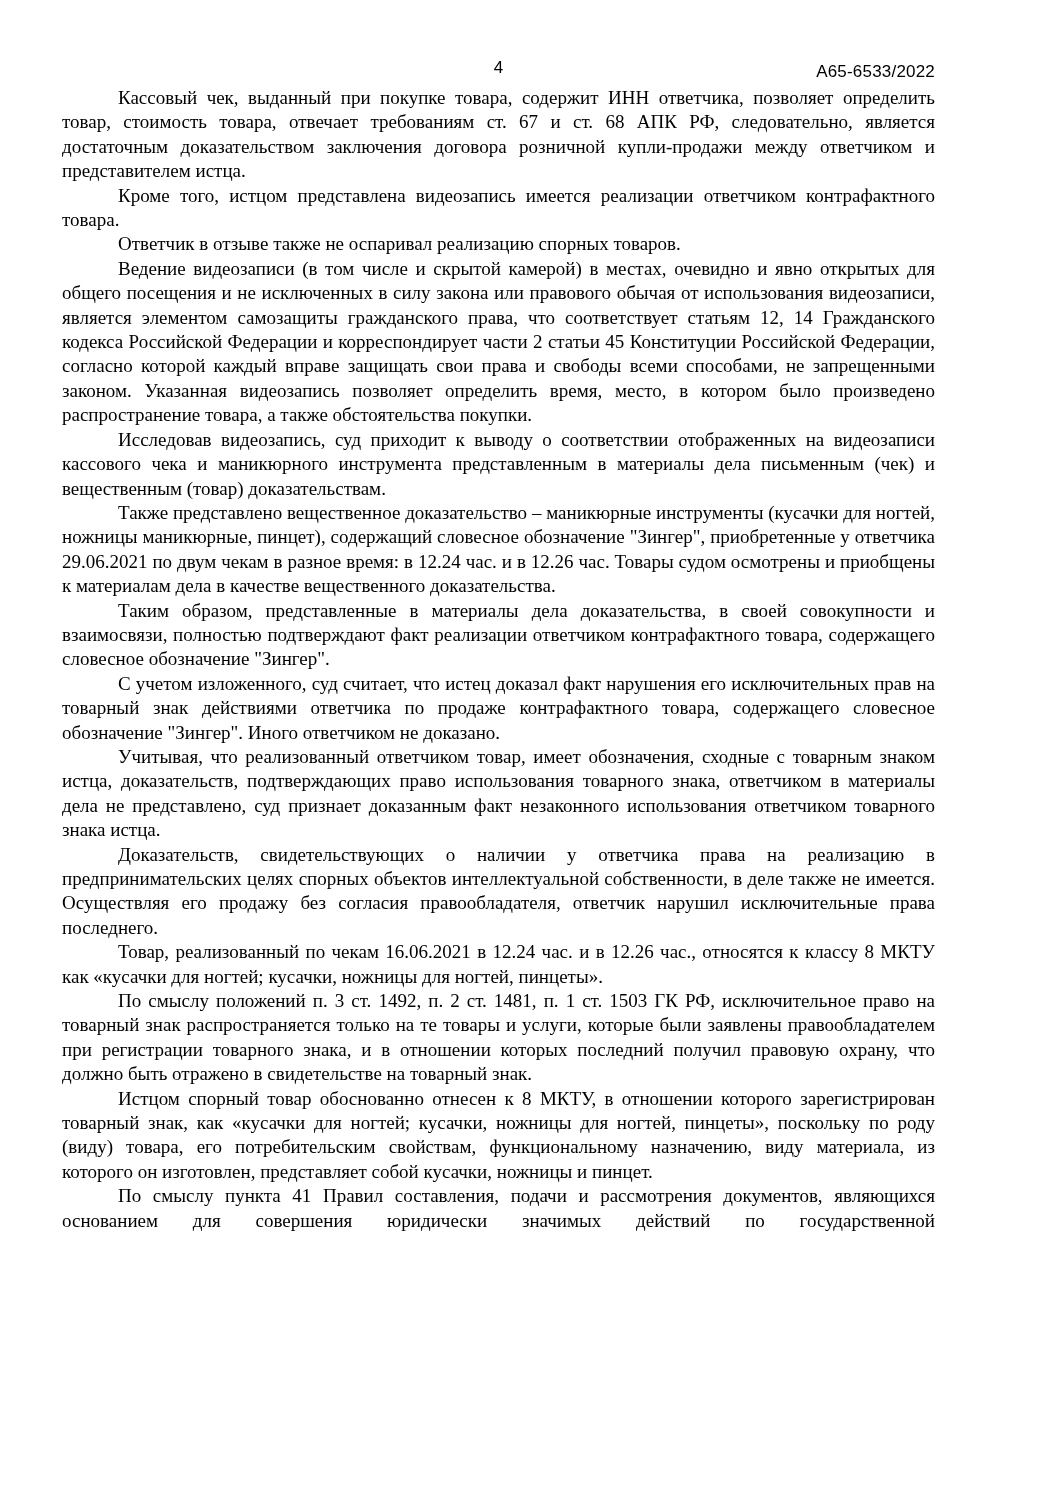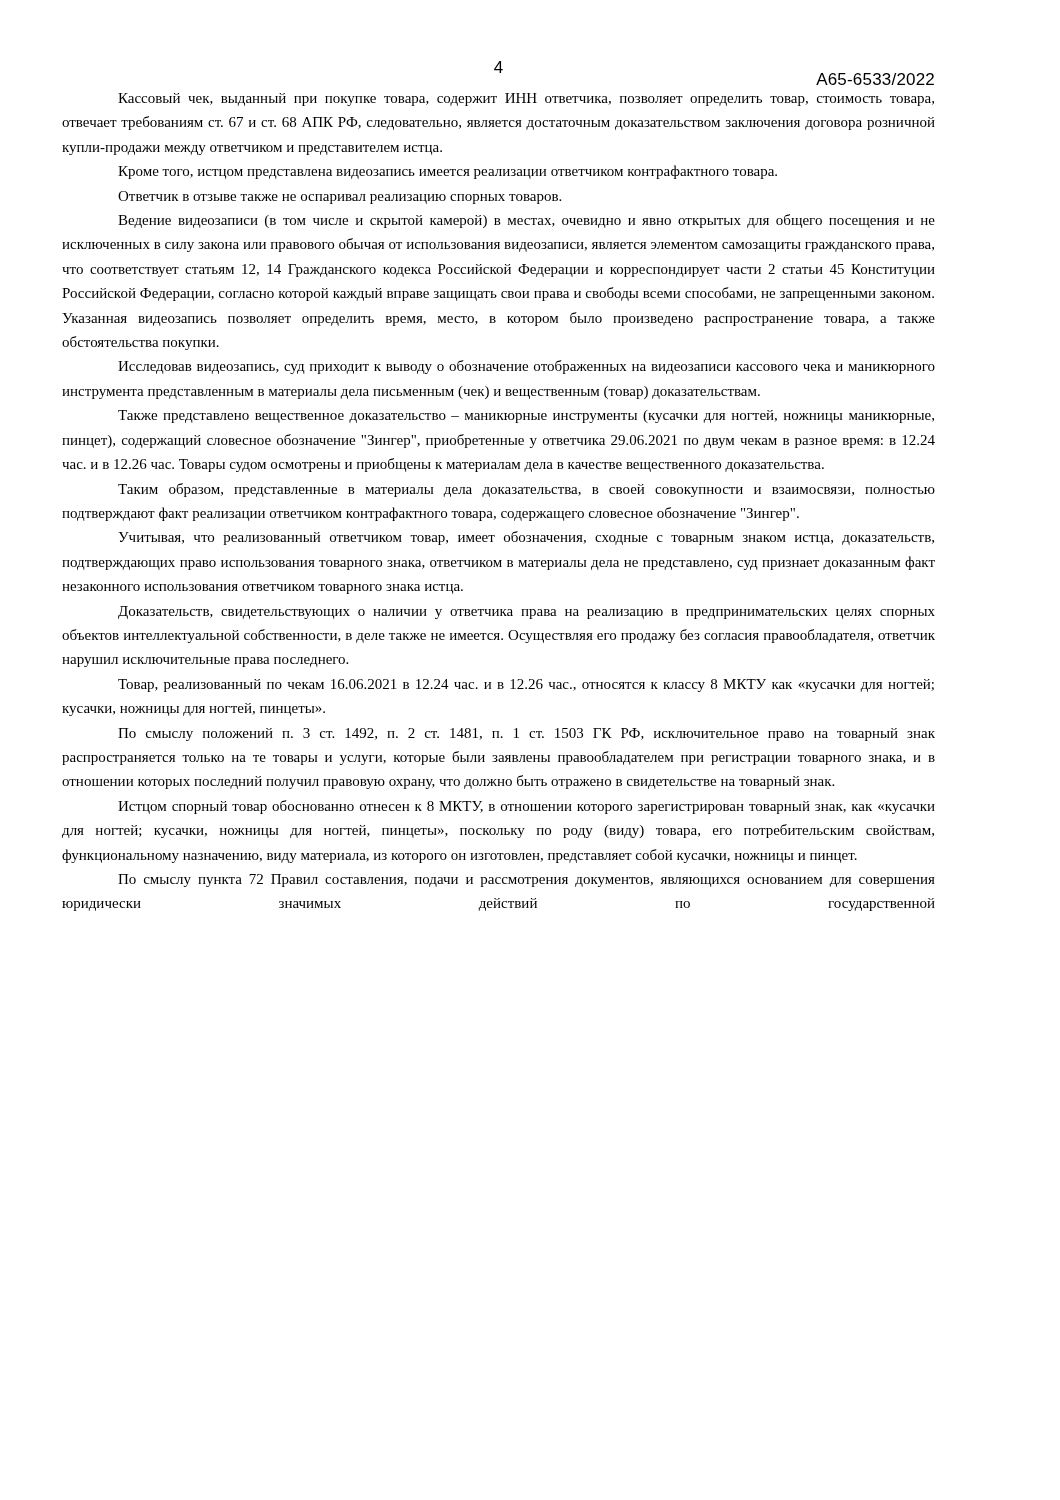--- a/index.html
+++ b/index.html
@@ -27,27 +27,27 @@
   }
   .page-number {
     position: absolute;
     left: 50%;
     transform: translateX(-50%);
     top: 0;
   }
   .case-number {
     position: absolute;
     right: 0;
-    top: 12px;
+    top: 4px;
     letter-spacing: 0.2px;
   }
   .doc-body {
     margin-top: 6px;
     font-family: "Liberation Serif", serif;
-    font-size: 15px;
+    font-size: 19px;
     line-height: 24.4px;
     text-align: justify;
   }
   .doc-body p {
     margin: 0;
     padding: 0;
     text-indent: 56px;
   }
   
   .doc-body p.continues {
@@ -61,23 +61,24 @@
   <header class="page-header">
     <span class="page-number">4</span>
     <span class="case-number">А65-6533/2022</span>
   </header>
 
   <main class="doc-body">
     <p>Кассовый чек, выданный при покупке товара, содержит ИНН ответчика, позволяет определить товар, стоимость товара, отвечает требованиям ст. 67 и ст. 68 АПК РФ, следовательно, является достаточным доказательством заключения договора розничной купли-продажи между ответчиком и представителем истца.</p>
     <p>Кроме того, истцом представлена видеозапись имеется реализации ответчиком контрафактного товара.</p>
     <p>Ответчик в отзыве также не оспаривал реализацию спорных товаров.</p>
     <p>Ведение видеозаписи (в том числе и скрытой камерой) в местах, очевидно и явно открытых для общего посещения и не исключенных в силу закона или правового обычая от использования видеозаписи, является элементом самозащиты гражданского права, что соответствует статьям 12, 14 Гражданского кодекса Российской Федерации и корреспондирует части 2 статьи 45 Конституции Российской Федерации, согласно которой каждый вправе защищать свои права и свободы всеми способами, не запрещенными законом. Указанная видеозапись позволяет определить время, место, в котором было произведено распространение товара, а также обстоятельства покупки.</p>
-    <p>Исследовав видеозапись, суд приходит к выводу о обозначение отображенных на видеозаписи кассового чека и маникюрного инструмента представленным в материалы дела письменным (чек) и вещественным (товар) доказательствам.</p>
+    <p>Исследовав видеозапись, суд приходит к выводу о соответствии отображенных на видеозаписи кассового чека и маникюрного инструмента представленным в материалы дела письменным (чек) и вещественным (товар) доказательствам.</p>
     <p>Также представлено вещественное доказательство – маникюрные инструменты (кусачки для ногтей, ножницы маникюрные, пинцет), содержащий словесное обозначение "Зингер", приобретенные у ответчика 29.06.2021 по двум чекам в разное время: в 12.24 час. и в 12.26 час. Товары судом осмотрены и приобщены к материалам дела в качестве вещественного доказательства.</p>
     <p>Таким образом, представленные в материалы дела доказательства, в своей совокупности и взаимосвязи, полностью подтверждают факт реализации ответчиком контрафактного товара, содержащего словесное обозначение "Зингер".</p>
+    <p>С учетом изложенного, суд считает, что истец доказал факт нарушения его исключительных прав на товарный знак действиями ответчика по продаже контрафактного товара, содержащего словесное обозначение "Зингер". Иного ответчиком не доказано.</p>
     <p>Учитывая, что реализованный ответчиком товар, имеет обозначения, сходные с товарным знаком истца, доказательств, подтверждающих право использования товарного знака, ответчиком в материалы дела не представлено, суд признает доказанным факт незаконного использования ответчиком товарного знака истца.</p>
     <p>Доказательств, свидетельствующих о наличии у ответчика права на реализацию в предпринимательских целях спорных объектов интеллектуальной собственности, в деле также не имеется. Осуществляя его продажу без согласия правообладателя, ответчик нарушил исключительные права последнего.</p>
     <p>Товар, реализованный по чекам 16.06.2021 в 12.24 час. и в 12.26 час., относятся к классу 8 МКТУ как «кусачки для ногтей; кусачки, ножницы для ногтей, пинцеты».</p>
     <p>По смыслу положений п. 3 ст. 1492, п. 2 ст. 1481, п. 1 ст. 1503 ГК РФ, исключительное право на товарный знак распространяется только на те товары и услуги, которые были заявлены правообладателем при регистрации товарного знака, и в отношении которых последний получил правовую охрану, что должно быть отражено в свидетельстве на товарный знак.</p>
     <p>Истцом спорный товар обоснованно отнесен к 8 МКТУ, в отношении которого зарегистрирован товарный знак, как «кусачки для ногтей; кусачки, ножницы для ногтей, пинцеты», поскольку по роду (виду) товара, его потребительским свойствам, функциональному назначению, виду материала, из которого он изготовлен, представляет собой кусачки, ножницы и пинцет.</p>
-    <p class="continues">По смыслу пункта 72 Правил составления, подачи и рассмотрения документов, являющихся основанием для совершения юридически значимых действий по государственной</p>
+    <p class="continues">По смыслу пункта 41 Правил составления, подачи и рассмотрения документов, являющихся основанием для совершения юридически значимых действий по государственной</p>
   </main>
 </div>
 
 </body></html>

